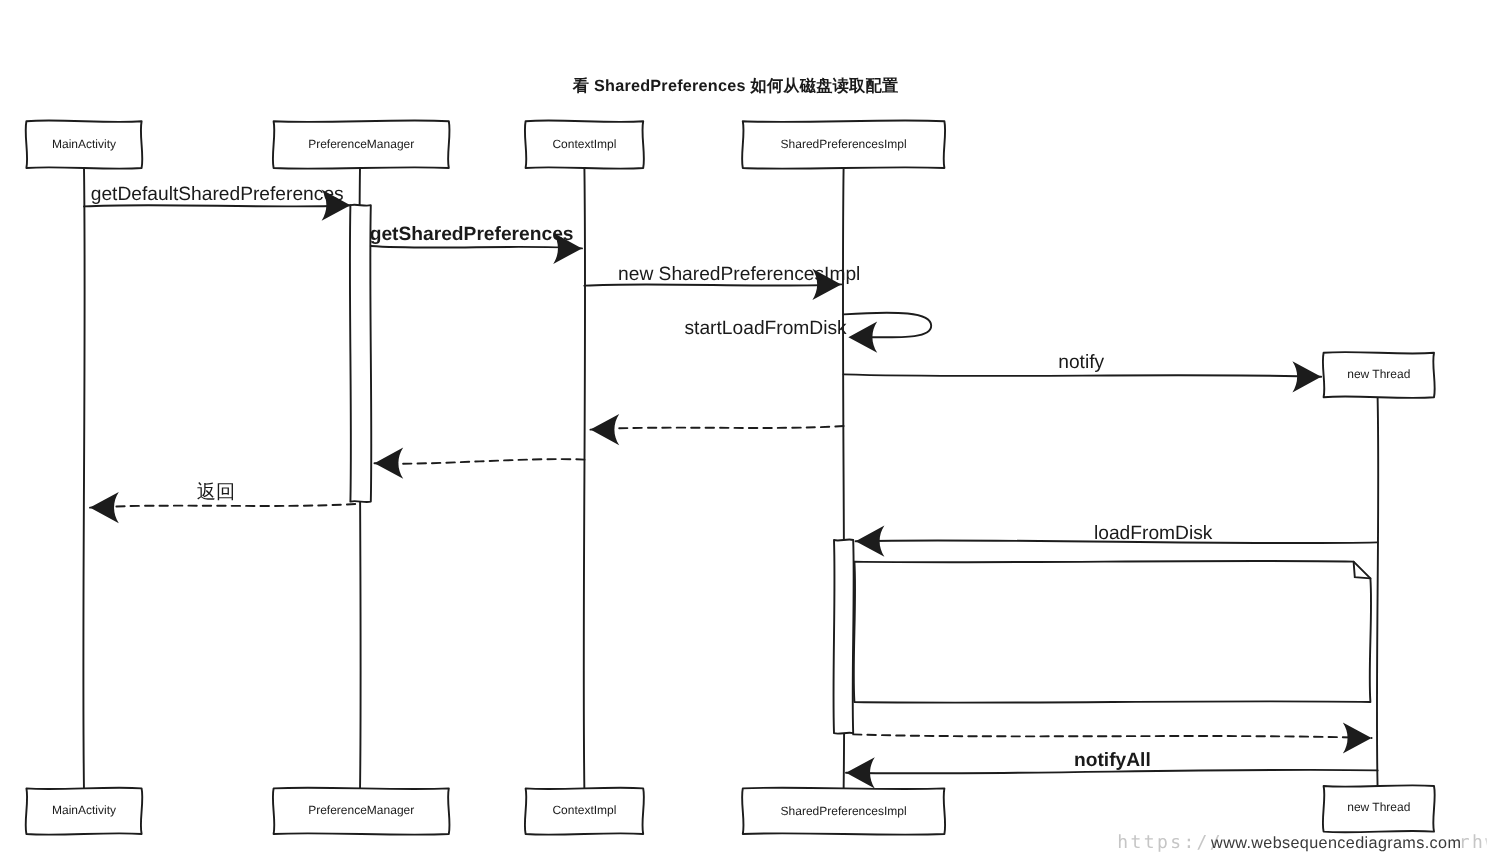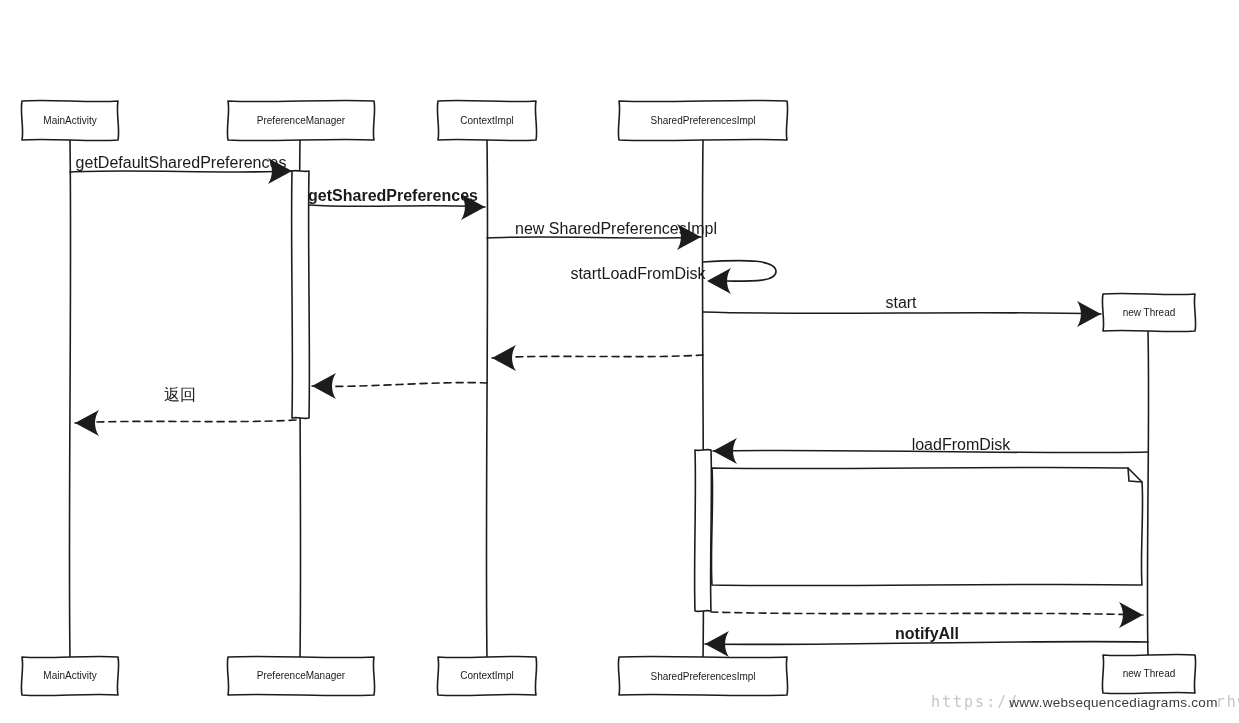--- a/index.html
+++ b/index.html
@@ -73,39 +73,40 @@
       <path d="M438 101 C465.4 98.8,508.6 103.2,536 101 C533.8 111.9,538.2 129.1,536 140 C508.6 142.2,465.4 137.8,438 140 C440.2 129.1,435.8 111.9,438 101 Z" fill="#ffffff" stroke="#1c1c1c" stroke-width="1.6" stroke-linejoin="round"></path>
       <path d="M619 101 C666.0 103.2,740.0 98.8,787 101 C789.2 111.9,784.8 129.1,787 140 C740.0 137.8,666.0 142.2,619 140 C616.8 129.1,621.2 111.9,619 101 Z" fill="#ffffff" stroke="#1c1c1c" stroke-width="1.6" stroke-linejoin="round"></path>
       <path d="M1103 294 C1128.8 291.8,1169.2 296.2,1195 294 C1192.8 304.4,1197.2 320.6,1195 331 C1169.2 333.2,1128.8 328.8,1103 331 C1105.2 320.6,1100.8 304.4,1103 294 Z" fill="#ffffff" stroke="#1c1c1c" stroke-width="1.6" stroke-linejoin="round"></path>
       <path d="M22 657 C48.9 659.2,91.1 654.8,118 657 C120.2 667.6,115.8 684.4,118 695 C91.1 692.8,48.9 697.2,22 695 C19.8 684.4,24.2 667.6,22 657 Z" fill="#ffffff" stroke="#1c1c1c" stroke-width="1.6" stroke-linejoin="round"></path>
       <path d="M228 657 C268.9 654.8,333.1 659.2,374 657 C371.8 667.6,376.2 684.4,374 695 C333.1 697.2,268.9 692.8,228 695 C230.2 684.4,225.8 667.6,228 657 Z" fill="#ffffff" stroke="#1c1c1c" stroke-width="1.6" stroke-linejoin="round"></path>
       <path d="M438 657 C465.4 659.2,508.6 654.8,536 657 C538.2 667.6,533.8 684.4,536 695 C508.6 692.8,465.4 697.2,438 695 C435.8 684.4,440.2 667.6,438 657 Z" fill="#ffffff" stroke="#1c1c1c" stroke-width="1.6" stroke-linejoin="round"></path>
       <path d="M619 657 C666.0 654.8,740.0 659.2,787 657 C784.8 667.6,789.2 684.4,787 695 C740.0 697.2,666.0 692.8,619 695 C621.2 684.4,616.8 667.6,619 657 Z" fill="#ffffff" stroke="#1c1c1c" stroke-width="1.6" stroke-linejoin="round"></path>
       <path d="M1103 655 C1128.8 657.2,1169.2 652.8,1195 655 C1197.2 665.6,1192.8 682.4,1195 693 C1169.2 690.8,1128.8 695.2,1103 693 C1100.8 682.4,1105.2 665.6,1103 655 Z" fill="#ffffff" stroke="#1c1c1c" stroke-width="1.6" stroke-linejoin="round"></path>
     </svg>
 
+  <div class="lbl title" style="left:613px; top:64px;">看 SharedPreferences 如何从磁盘读取配置</div>
 
   <div class="lbl" style="left:70px;  top:113px;">MainActivity</div>
   <div class="lbl" style="left:301px; top:113px;">PreferenceManager</div>
   <div class="lbl" style="left:487px; top:113px;">ContextImpl</div>
   <div class="lbl" style="left:703px; top:113px;">SharedPreferencesImpl</div>
   <div class="lbl" style="left:1149px;top:305px;">new Thread</div>
 
   <div class="lbl" style="left:70px;  top:668px;">MainActivity</div>
   <div class="lbl" style="left:301px; top:668px;">PreferenceManager</div>
   <div class="lbl" style="left:487px; top:668px;">ContextImpl</div>
   <div class="lbl" style="left:703px; top:669px;">SharedPreferencesImpl</div>
   <div class="lbl" style="left:1149px;top:666px;">new Thread</div>
 
   <div class="lbl msg" style="left:181px; top:155px;">getDefaultSharedPreferences</div>
   <div class="lbl msg" style="left:393px; top:188px;font-weight:bold;">getSharedPreferences</div>
   <div class="lbl msg" style="left:616px; top:221px;">new SharedPreferencesImpl</div>
   <div class="lbl msg" style="left:638px; top:266px;">startLoadFromDisk</div>
-  <div class="lbl msg" style="left:901px; top:295px;">start</div>
-  <div class="lbl msg" style="left:180px; top:387px;">返回</div>
+  <div class="lbl msg" style="left:901px; top:295px;">notify</div>
+  <div class="lbl msg" style="left:180px; top:403px;">返回</div>
   <div class="lbl msg" style="left:925px; top:437px;margin-left:36px;">loadFromDisk</div>
   <div class="lbl msg" style="left:927px; top:626px;font-weight:bold;">notifyAll</div>
 
 
   <div class="watermark">
     <span class="wm-light">https://</span><span class="wm-dark">www.websequencediagrams.com</span><span class="wm-light wm-suffix">rhw</span>
   </div>
 </div>
 
 </body></html>

